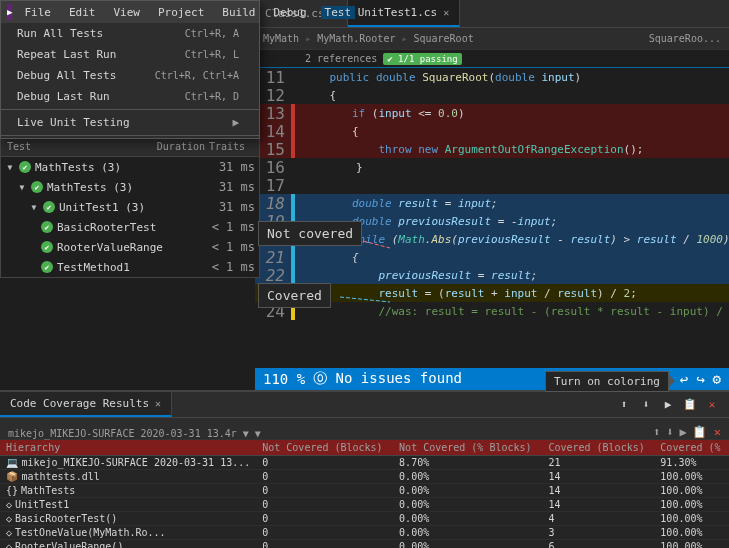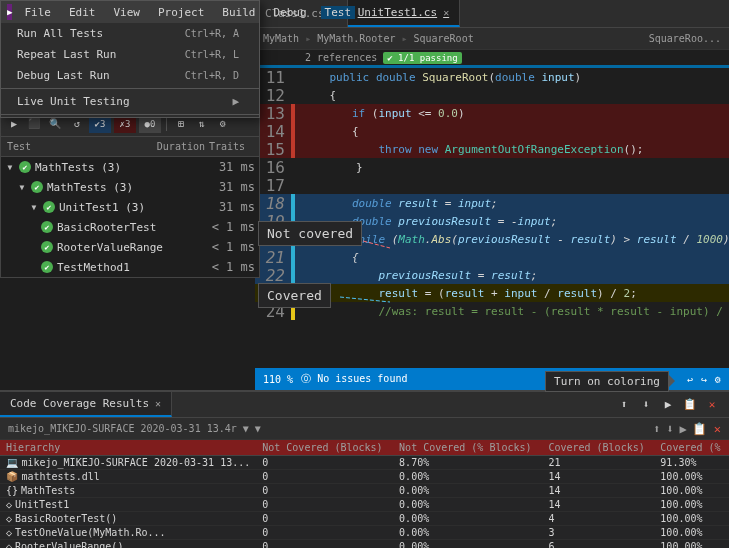--- a/index.html
+++ b/index.html
@@ -217,21 +217,20 @@
       font-size: 11px;
       cursor: pointer;
       border-right: 1px solid #444;
       color: #9d9d9d;
     }
 
     .tab.active {
       background: #1e1e1e;
       color: #d4d4d4;
       border-bottom: 2px solid #007acc;
-      text-decoration: underline;
     }
 
     .tab-close {
       font-size: 10px;
       color: #9d9d9d;
       cursor: pointer;
     }
 
     .breadcrumb-bar {
       height: 22px;
@@ -249,21 +248,21 @@
 
     .ref-bar {
       height: 18px;
       background: #1e1e1e;
       display: flex;
       align-items: center;
       padding: 0 50px;
       gap: 6px;
       font-size: 10px;
       color: #9d9d9d;
-      border-bottom: 3px solid #0369a1;
+      border-bottom: 1px solid #0369a1;
     }
 
     .passing-badge {
       background: #4caf50;
       color: white;
       font-size: 9px;
       padding: 1px 4px;
       border-radius: 2px;
     }
 
@@ -354,21 +353,21 @@
       position: absolute;
       top: 368px;
       left: 255px;
       width: 474px;
       height: 22px;
       background: #007acc;
       display: flex;
       align-items: center;
       justify-content: space-between;
       padding: 0 8px;
-      font-size: 10px;
+      font-size: 14px;
       color: white;
     }
 
     .status-left { display: flex; align-items: center; gap: 8px; }
     .status-right { display: flex; align-items: center; gap: 8px; }
 
     
     .coverage-panel {
       position: absolute;
       top: 390px;
@@ -420,21 +419,21 @@
       align-items: center;
       justify-content: center;
       cursor: pointer;
       font-size: 11px;
       color: #d4d4d4;
     }
 
     .coverage-path-bar {
       height: 22px;
       display: flex;
-      align-items: center;
+      align-items: flex-end;
       padding: 0 8px;
       gap: 6px;
       font-size: 10px;
       color: #9d9d9d;
       background: #2d2d2d;
       border-bottom: 1px solid #333;
     }
 
     .coverage-table {
       width: 100%;
@@ -525,20 +524,24 @@
       <span class="menu-item-top active">Test</span>
     </div>
   </div>
   <div class="menu-row">
     <span>Run All Tests</span>
     <span class="shortcut">Ctrl+R, A</span>
   </div>
   <div class="menu-row">
     <span>Repeat Last Run</span>
     <span class="shortcut">Ctrl+R, L</span>
+  </div>
+  <div class="menu-row">
+    <span>Debug All Tests</span>
+    <span class="shortcut">Ctrl+R, Ctrl+A</span>
   </div>
   <div class="menu-row">
     <span>Debug Last Run</span>
     <span class="shortcut">Ctrl+R, D</span>
   </div>
   <div class="menu-divider"></div>
   <div class="menu-row">
     <span>Live Unit Testing</span>
     <span class="arrow">▶</span>
   </div>

